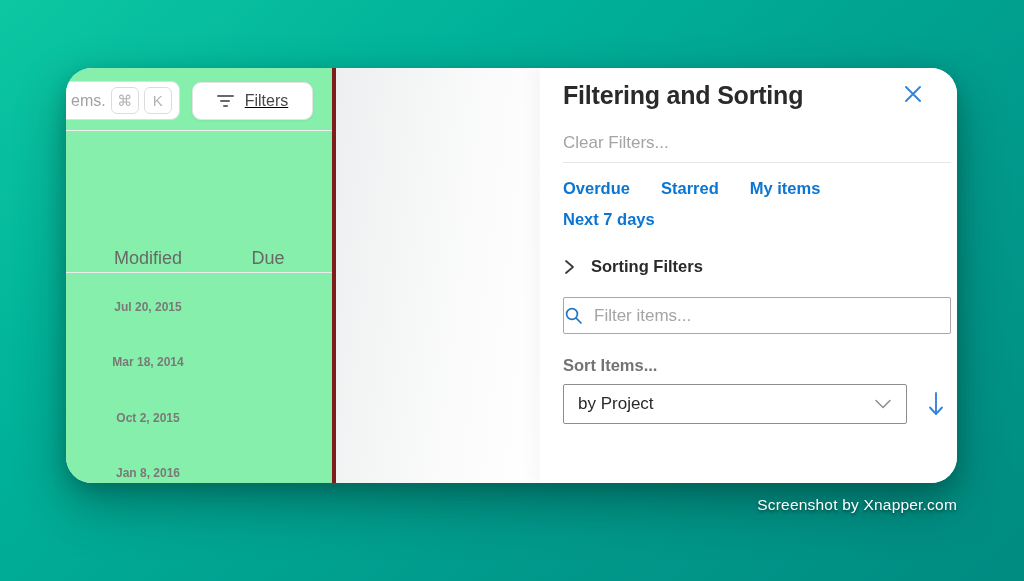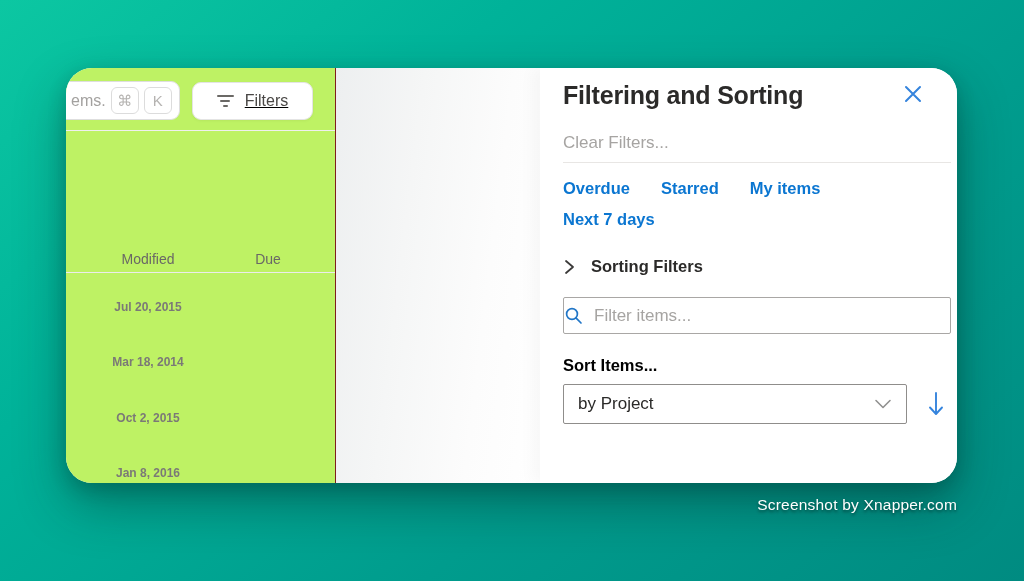--- a/index.html
+++ b/index.html
@@ -13,21 +13,21 @@
 
   
   .window {
     position:absolute; left:66px; top:68px; width:891px; height:415px;
     background:#ffffff; border-radius:26px;
     box-shadow: 0 22px 50px rgba(0,40,35,0.38), 0 6px 18px rgba(0,40,35,0.22);
     display:flex; overflow:hidden;
   }
 
   
-  .left-pane { width:270px; flex:0 0 270px; border-right:1px solid #7f1d1d; background:#bef264; }
+  .left-pane { width:270px; flex:0 0 270px; border-right:4px solid #7f1d1d; background:#86efac; }
   .toolbar { position:relative; height:63px; border-bottom:1px solid #efefef; }
 
   .search-partial {
     position:absolute; left:-24px; top:13px; width:138px; height:39px;
     border:1px solid #dedede; border-radius:9px; background:#fff;
     display:flex; align-items:center; padding-left:28px;
   }
   .search-partial .ph { color:#a3a19f; font-size:16px; white-space:nowrap; }
   .keycap {
     width:28px; height:27px; margin-left:5px; flex:0 0 auto;
@@ -44,21 +44,21 @@
   .filter-lines { display:flex; flex-direction:column; align-items:center; gap:3px; width:17px; }
   .filter-lines i { display:block; height:2px; background:#6b6966; border-radius:1px; }
   .filter-lines i:nth-child(1){ width:17px; }
   .filter-lines i:nth-child(2){ width:10px; }
   .filter-lines i:nth-child(3){ width:5px; }
   .filters-button .lbl { font-size:16px; color:#494745; }
 
   .table-header {
     margin-top:114px; height:28px; display:flex; align-items:center;
     border-bottom:1px solid #ececec;
-    color:#6a6866; font-size:14px; font-weight:500;
+    color:#6a6866; font-size:18px; font-weight:500;
   }
   .col-modified { width:164px; text-align:center; }
   .col-due { width:76px; text-align:center; }
   .rows { padding-top:6px; }
   .trow { height:55.5px; display:flex; align-items:center; }
   .trow .col-modified { color:#7b7977; font-size:12px; font-weight:700; }
   .trow .col-due { color:#7b7977; font-size:17px; }
 
   
   .middle-pane {
@@ -90,21 +90,21 @@
     margin-top:21px; width:388px; height:37px;
     border:1px solid #a9a7a5; border-radius:2px; background:#fff;
     display:flex; align-items:center; gap:11px;
   }
   .filter-input input {
     border:none; outline:none; flex:1; font-size:17px; color:#2b2a29;
     font-family:"Liberation Sans", sans-serif; background:transparent;
   }
   .filter-input input::placeholder { color:#a6a4a2; }
 
-  .sort-label { margin-top:22px; font-size:16.5px; font-weight:600; color:#000000; }
+  .sort-label { margin-top:22px; font-size:16.5px; font-weight:600; color:#737373; }
   .sort-row { margin-top:9px; display:flex; align-items:center; }
   .sort-dropdown {
     width:344px; height:40px; border:1px solid #8f8d8b; border-radius:2px; background:#fff;
     display:flex; align-items:center; justify-content:space-between;
     padding:0 14px; cursor:pointer;
   }
   .sort-dropdown .value { font-size:17px; color:#2b2a29; }
   .sort-direction-btn { margin-left:21px; background:none; border:none; cursor:pointer; padding:0; width:16px; height:26px; }
 
   

